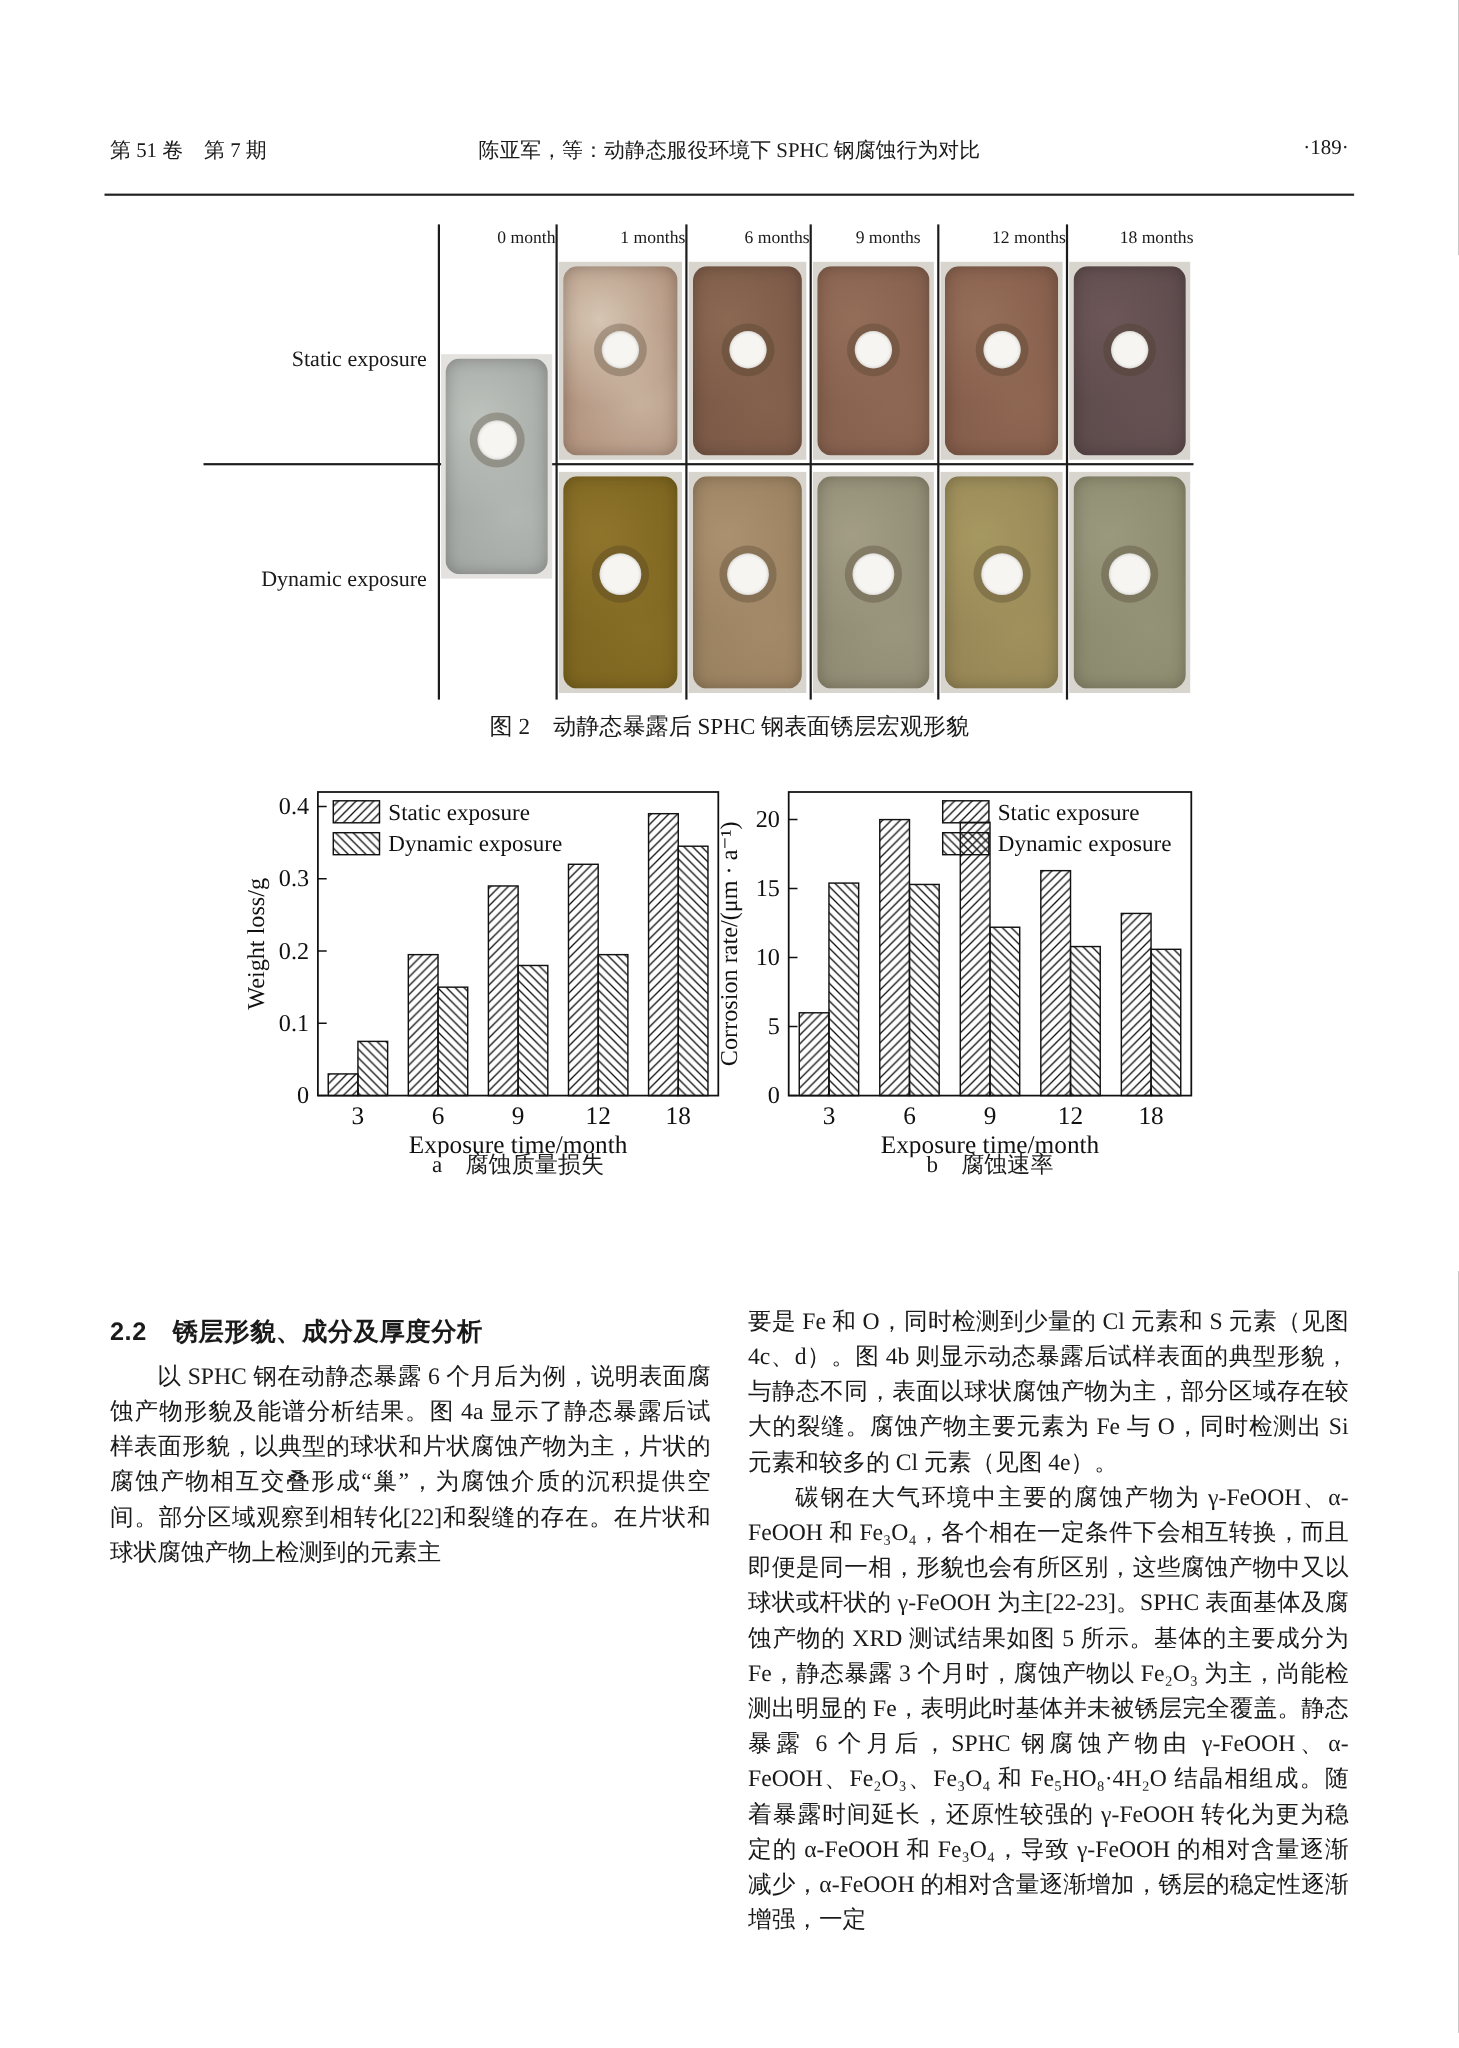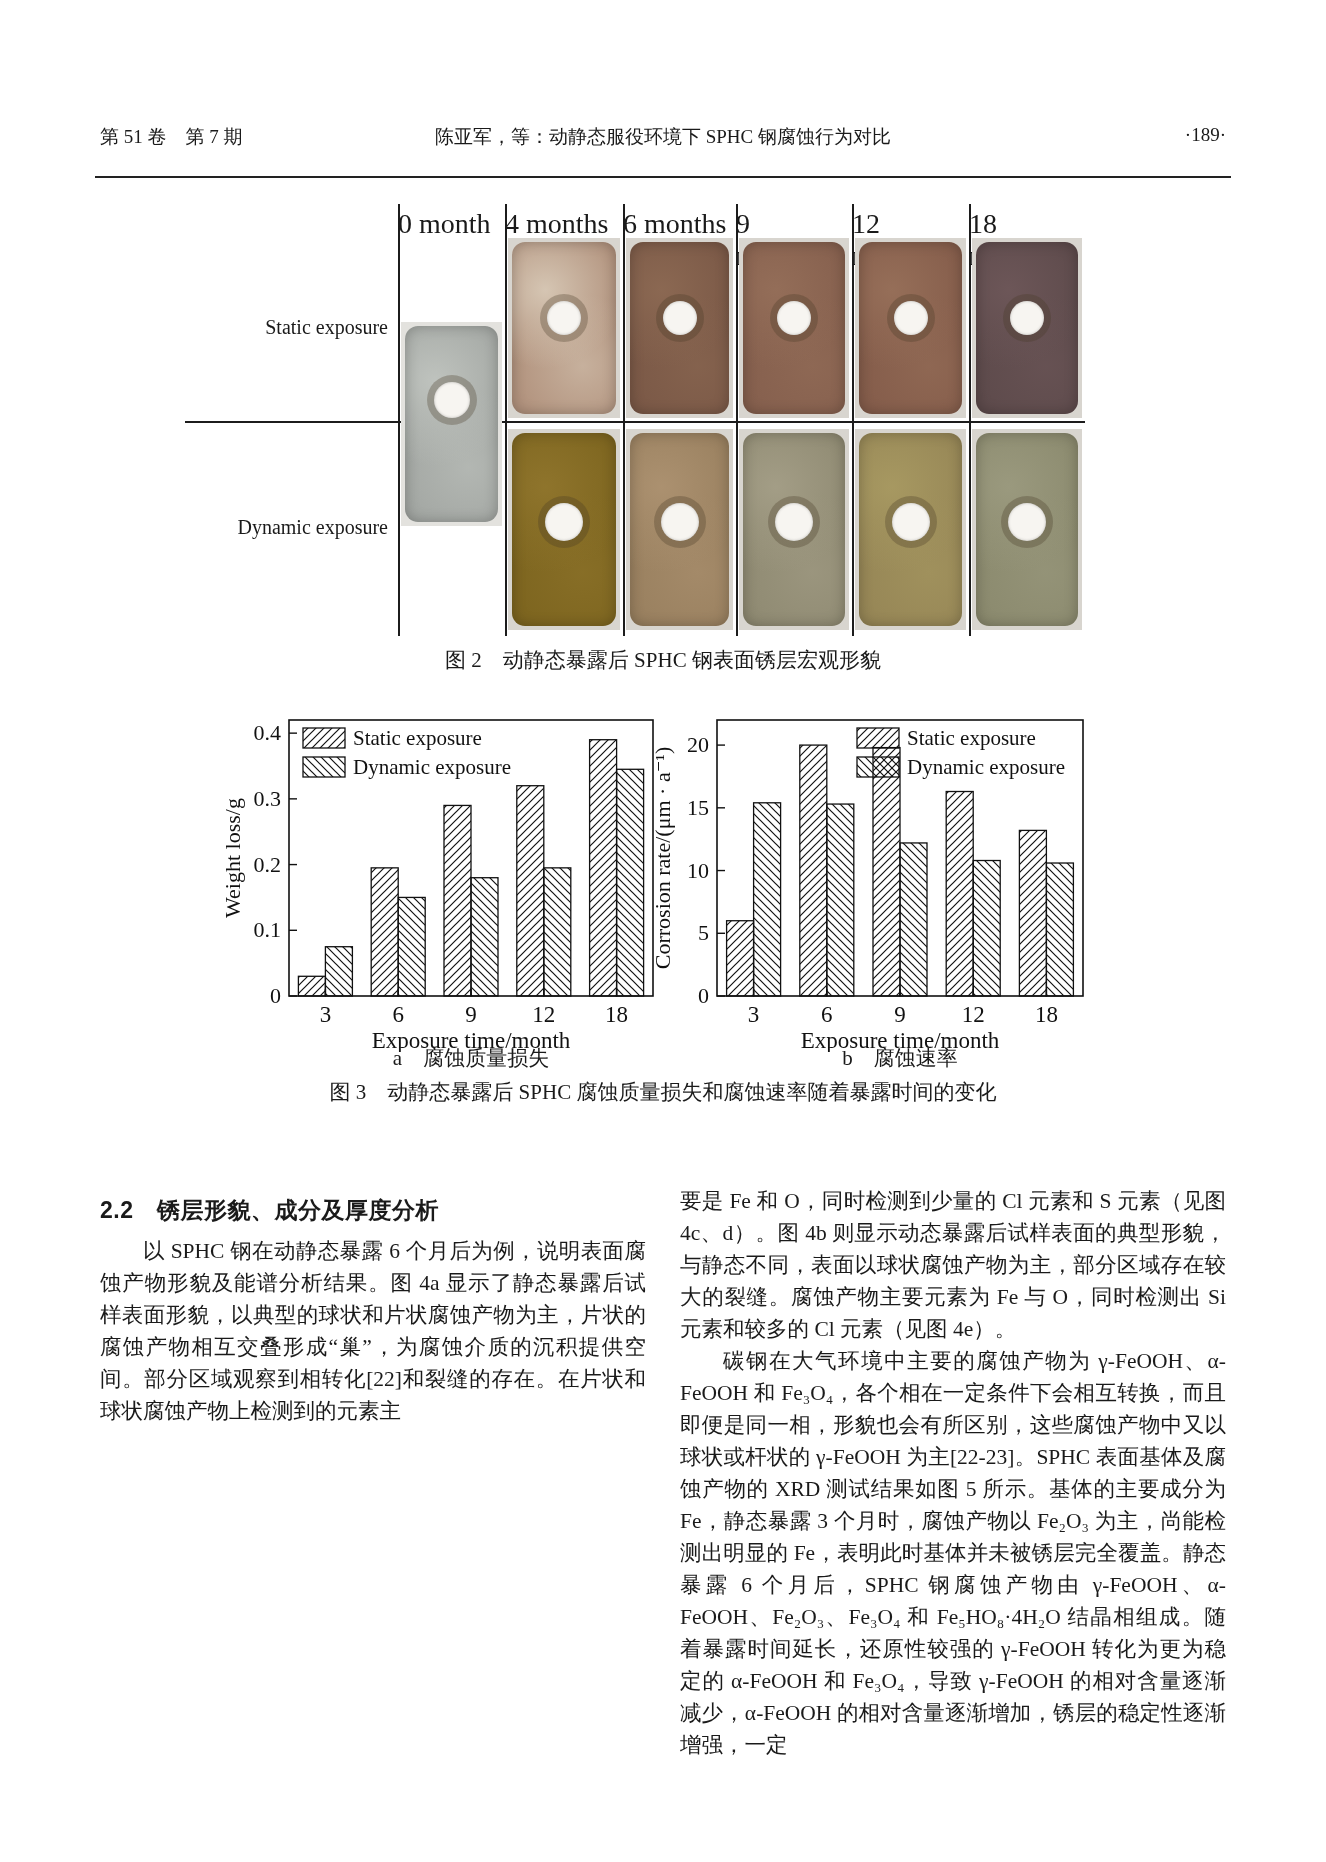--- a/index.html
+++ b/index.html
@@ -10,21 +10,21 @@
   
   .running-head{position:absolute;top:124px;left:100px;width:1126px;height:26px;font-size:19px;}
   .rh-left{position:absolute;left:0;top:0;}
   .rh-center{position:absolute;left:0;right:0;top:0;text-align:center;}
   .rh-right{position:absolute;right:0;top:0;}
   .head-rule{position:absolute;top:176px;left:95px;width:1136px;height:2px;background:#222;}
 
   
   .vline{position:absolute;width:2px;background:#1c1c1c;}
   .hline{position:absolute;height:2px;background:#1c1c1c;}
-  .f2-colhead{position:absolute;text-align:left;font-size:28px;}
+  .f2-colhead{position:absolute;text-align:right;font-size:16px;}
   .f2-rowlabel{position:absolute;font-size:20px;text-align:right;}
   .photo-cell{position:absolute;background:#d8d5cf;}
   .specimen{position:absolute;border-radius:13px;box-shadow:inset 0 0 14px rgba(0,0,0,.25);}
   .hole{position:absolute;left:50%;border-radius:50%;background:#f7f5f1;
         box-shadow:0 0 0 7px rgba(70,55,35,.30), inset 0 0 3px rgba(0,0,0,.25);transform:translate(-50%,-50%);}
   .caption{position:absolute;left:0;width:1326px;text-align:center;}
   .cap-zh{font-size:21px;}
   .cap-en{font-size:20.5px;}
   .subcap{position:absolute;font-size:21px;text-align:center;}
 
@@ -53,21 +53,21 @@
 
   <div id="fig2">
       <div class="vline" style="left: 398px; top: 204px; height: 432px;"></div>
       <div class="vline" style="left: 505px; top: 204px; height: 432px;"></div>
       <div class="vline" style="left: 623px; top: 204px; height: 432px;"></div>
       <div class="vline" style="left: 736px; top: 204px; height: 432px;"></div>
       <div class="vline" style="left: 852px; top: 204px; height: 432px;"></div>
       <div class="vline" style="left: 969px; top: 204px; height: 432px;"></div>
       <div class="hline" style="left: 185px; top: 421px; width: 900px;"></div>
       <div class="f2-colhead" style="left: 398px; top: 208px; width: 107px;">0 month</div>
-      <div class="f2-colhead" style="left: 505px; top: 208px; width: 118px;">4 months</div>
+      <div class="f2-colhead" style="left: 505px; top: 208px; width: 118px;">1 months</div>
       <div class="f2-colhead" style="left: 623px; top: 208px; width: 113px;">6 months</div>
       <div class="f2-colhead" style="left: 736px; top: 208px; width: 101px;">9 months</div>
       <div class="f2-colhead" style="left: 852px; top: 208px; width: 117px;">12 months</div>
       <div class="f2-colhead" style="left: 969px; top: 208px; width: 116px;">18 months</div>
       <div class="f2-rowlabel" style="left: 160px; top: 316px; width: 228px;">Static exposure</div>
       <div class="f2-rowlabel" style="left: 140px; top: 516px; width: 248px;">Dynamic exposure</div>
       <div class="photo-cell" style="left: 508px; top: 238px; width: 112px; height: 180px; background: rgb(216, 213, 207);"></div>
       <div class="specimen" style="left: 512px; top: 242px; width: 104px; height: 172px; background: radial-gradient(circle at 32% 28%, rgba(222, 210, 192, 0.8) 0%, transparent 55%), radial-gradient(circle at 68% 72%, rgba(222, 210, 192, 0.467) 0%, transparent 50%), linear-gradient(rgb(178, 147, 126), rgb(178, 147, 126));">
         <div class="hole" style="top: 44%; width: 34px; height: 34px;"></div>
       </div>
@@ -205,21 +205,20 @@
       <text x="30" y="158" text-anchor="middle" font-size="22" transform="rotate(-90 30 158)">Corrosion rate/(μm · a⁻¹)</text>
       <rect x="217" y="28" width="42" height="20" fill="url(#corrosion-rate-F)" stroke="#111" stroke-width="1.3"></rect>
       <text x="267" y="45" font-size="21">Static exposure</text>
       <rect x="217" y="57" width="42" height="20" fill="url(#corrosion-rate-B)" stroke="#111" stroke-width="1.3"></rect>
       <text x="267" y="74" font-size="21">Dynamic exposure</text>
     </svg>
 
   <div class="subcap" style="left:271px;top:1044px;width:400px;">a　腐蚀质量损失</div>
   <div class="subcap" style="left:700px;top:1044px;width:400px;">b　腐蚀速率</div>
 
-  <div class="caption cap-zh" style="top:1078px;">图 3　动静态暴露后 SPHC 腐蚀质量损失和腐蚀速率随着暴露时间的变化</div>
 
   <div class="col" id="col-left" style="left:100px;top:1185px;">
       <h3>2.2　锈层形貌、成分及厚度分析</h3>
       <p class="indent">以 SPHC 钢在动静态暴露 6 个月后为例，说明表面腐蚀产物形貌及能谱分析结果。图 4a 显示了静态暴露后试样表面形貌，以典型的球状和片状腐蚀产物为主，片状的腐蚀产物相互交叠形成“巢”，为腐蚀介质的沉积提供空间。部分区域观察到相转化[22]和裂缝的存在。在片状和球状腐蚀产物上检测到的元素主</p>
     </div>
   <div class="col" id="col-right" style="left:680px;top:1185px;">
       <p>要是 Fe 和 O，同时检测到少量的 Cl 元素和 S 元素（见图 4c、d）。图 4b 则显示动态暴露后试样表面的典型形貌，与静态不同，表面以球状腐蚀产物为主，部分区域存在较大的裂缝。腐蚀产物主要元素为 Fe 与 O，同时检测出 Si 元素和较多的 Cl 元素（见图 4e）。</p>
       <p class="indent">碳钢在大气环境中主要的腐蚀产物为 γ-FeOOH、α-FeOOH 和 Fe₃O₄，各个相在一定条件下会相互转换，而且即便是同一相，形貌也会有所区别，这些腐蚀产物中又以球状或杆状的 γ-FeOOH 为主[22-23]。SPHC 表面基体及腐蚀产物的 XRD 测试结果如图 5 所示。基体的主要成分为 Fe，静态暴露 3 个月时，腐蚀产物以 Fe₂O₃ 为主，尚能检测出明显的 Fe，表明此时基体并未被锈层完全覆盖。静态暴露 6 个月后，SPHC 钢腐蚀产物由 γ-FeOOH、α-FeOOH、Fe₂O₃、Fe₃O₄ 和 Fe₅HO₈·4H₂O 结晶相组成。随着暴露时间延长，还原性较强的 γ-FeOOH 转化为更为稳定的 α-FeOOH 和 Fe₃O₄，导致 γ-FeOOH 的相对含量逐渐减少，α-FeOOH 的相对含量逐渐增加，锈层的稳定性逐渐增强，一定</p>
     </div>
 

